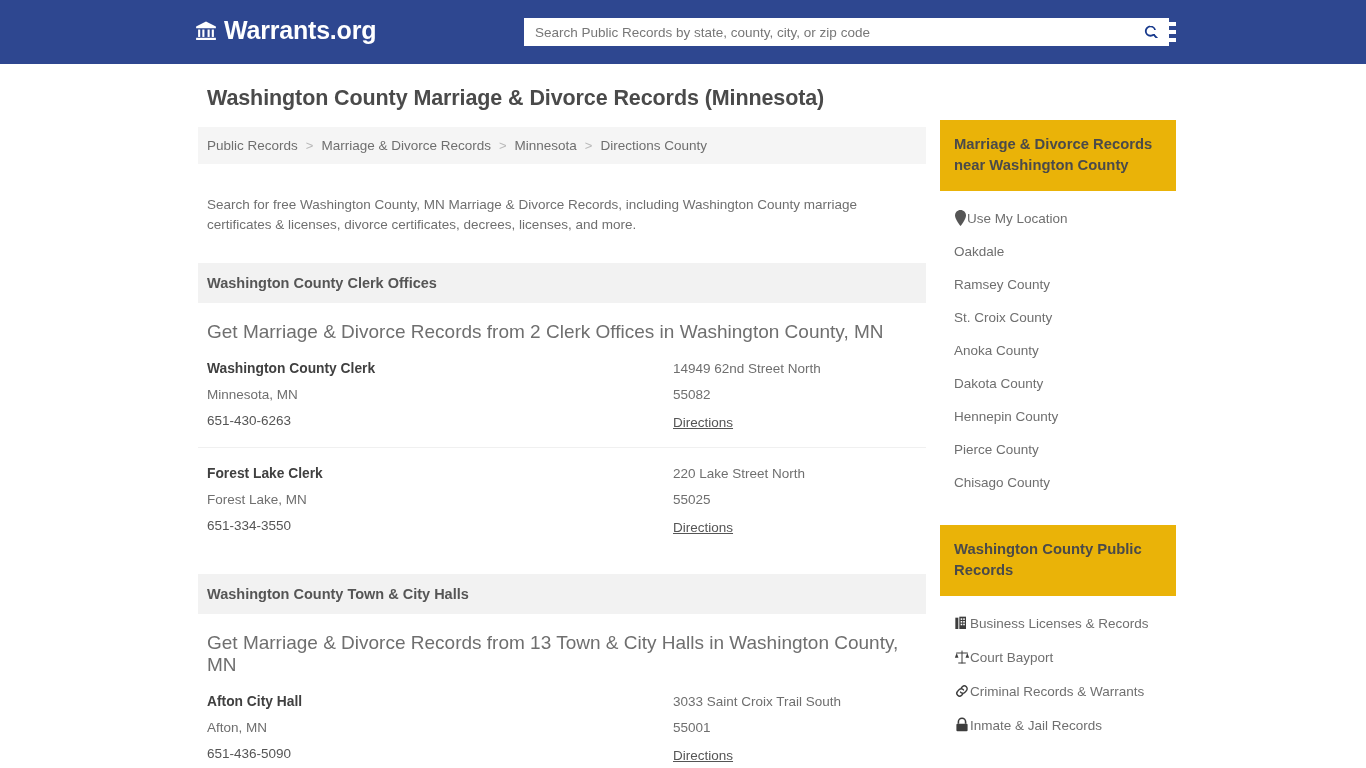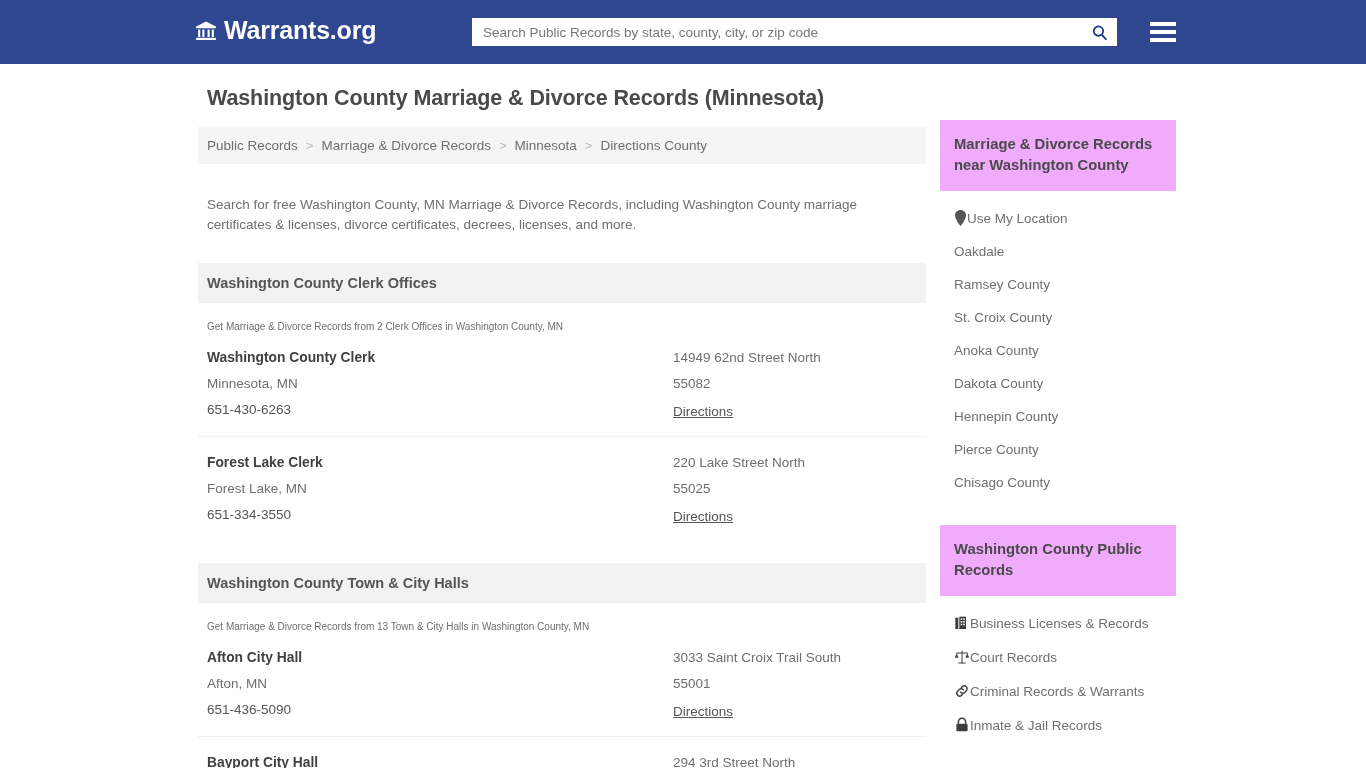--- a/index.html
+++ b/index.html
@@ -41,21 +41,21 @@
   .logo-text {
     color: #ffffff;
     font-size: 25px;
     font-weight: bold;
     letter-spacing: -0.2px;
     line-height: 1;
     white-space: nowrap;
   }
   .search-wrap {
     position: absolute;
-    left: 472px;
+    left: 524px;
     top: 18px;
     width: 645px;
     height: 28px;
     background: #ffffff;
     display: flex;
     align-items: center;
     border: 1px solid #ffffff;
   }
   .search-input {
     flex: 1;
@@ -160,21 +160,21 @@
   
   .section-head {
     background: #f2f2f2;
     padding: 12px 9px;
     font-size: 14.5px;
     font-weight: bold;
     color: #555555;
     margin-top: 22px;
   }
   .section-sub {
-    font-size: 10px;
+    font-size: 19px;
     color: #6f6f6f;
     padding: 18px 9px 0 9px;
   }
 
   .listing {
     padding: 18px 9px 16px 9px;
     display: flex;
     border-bottom: 1px solid #f0f0f0;
   }
   .listing:last-child { border-bottom: none; }
@@ -198,21 +198,21 @@
   }
   .directions-link {
     font-size: 13.5px;
     color: #555555;
     text-decoration: underline;
     cursor: pointer;
   }
 
   
   .side-head {
-    background: #f0abfc;
+    background: #eab308;
     padding: 14px 14px 15px 14px;
     font-size: 14.8px;
     font-weight: bold;
     color: #4a4a4a;
     line-height: 1.42;
   }
   .side-list { padding: 10px 0 0 0; margin: 0; list-style: none; }
   .side-list li {
     padding: 9px 14px;
     font-size: 13.5px;
@@ -405,21 +405,21 @@
           <li>
             <span>
               <svg class="side-icon" viewBox="0 0 24 24" fill="none" stroke="currentColor" stroke-width="1.5" aria-hidden="true">
                 <line x1="12" y1="3" x2="12" y2="21" stroke-linecap="round"></line>
                 <line x1="4" y1="6" x2="20" y2="6" stroke-linecap="round"></line>
                 <line x1="7" y1="21" x2="17" y2="21" stroke-linecap="round"></line>
                 <path d="M4 6 L1.3 13 h5.4 Z" fill="currentColor" stroke="none"></path>
                 <path d="M20 6 L17.3 13 h5.4 Z" fill="currentColor" stroke="none"></path>
               </svg>
             </span>
-            <span>Court Records</span>
+            <span>Court Bayport</span>
           </li>
           <li>
             <span>
               <svg class="side-icon" viewBox="0 0 24 24" fill="none" stroke="currentColor" stroke-width="2.1" aria-hidden="true">
                 <path d="M9.8 13.6a4.2 4.2 0 0 0 6.3.5l2.4-2.4a4.2 4.2 0 0 0-6-6l-1.4 1.4" stroke-linecap="round"></path>
                 <path d="M14.2 10.4a4.2 4.2 0 0 0-6.3-.5l-2.4 2.4a4.2 4.2 0 0 0 6 6l1.4-1.4" stroke-linecap="round"></path>
               </svg>
             </span>
             <span>Criminal Records &amp; Warrants</span>
           </li>

